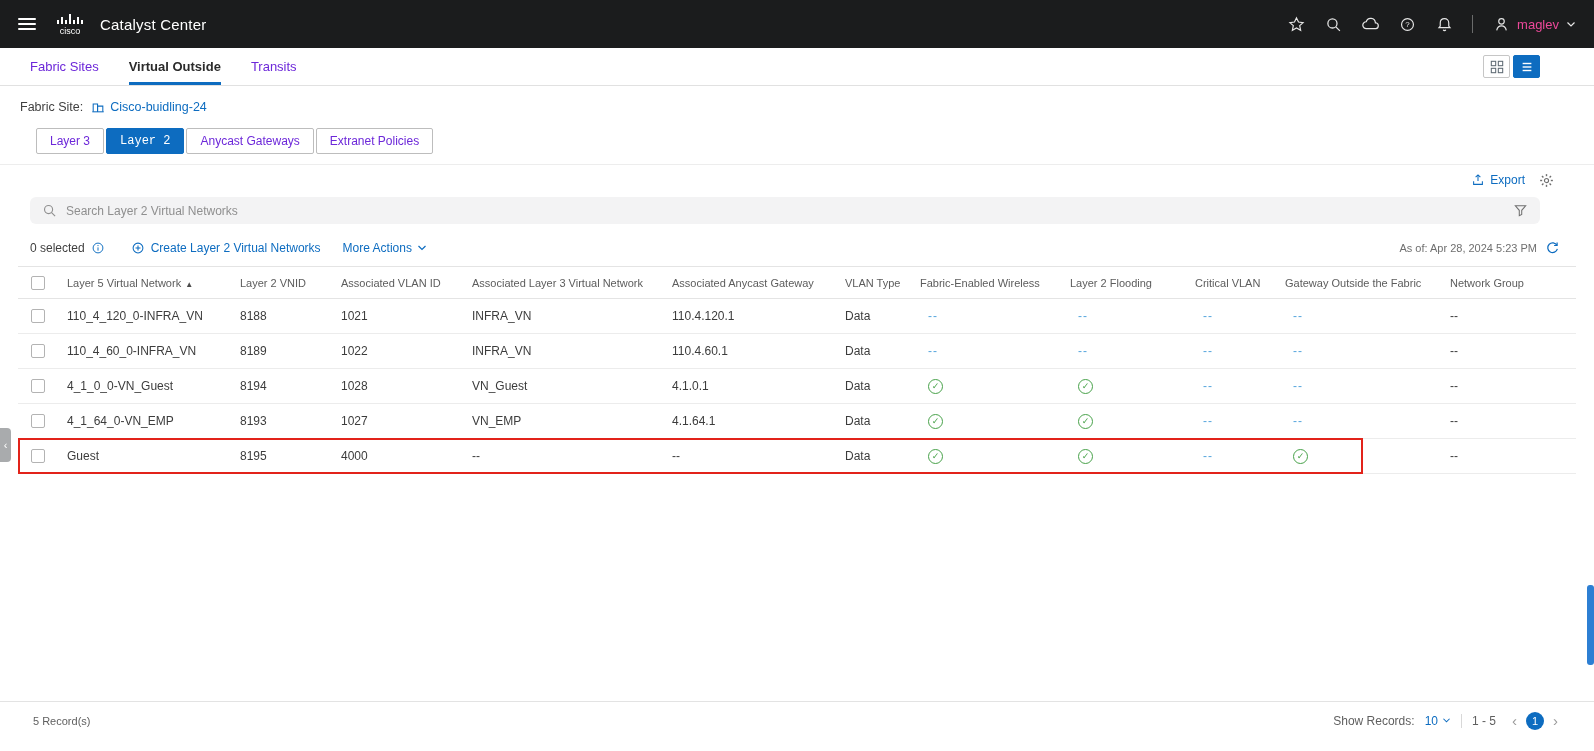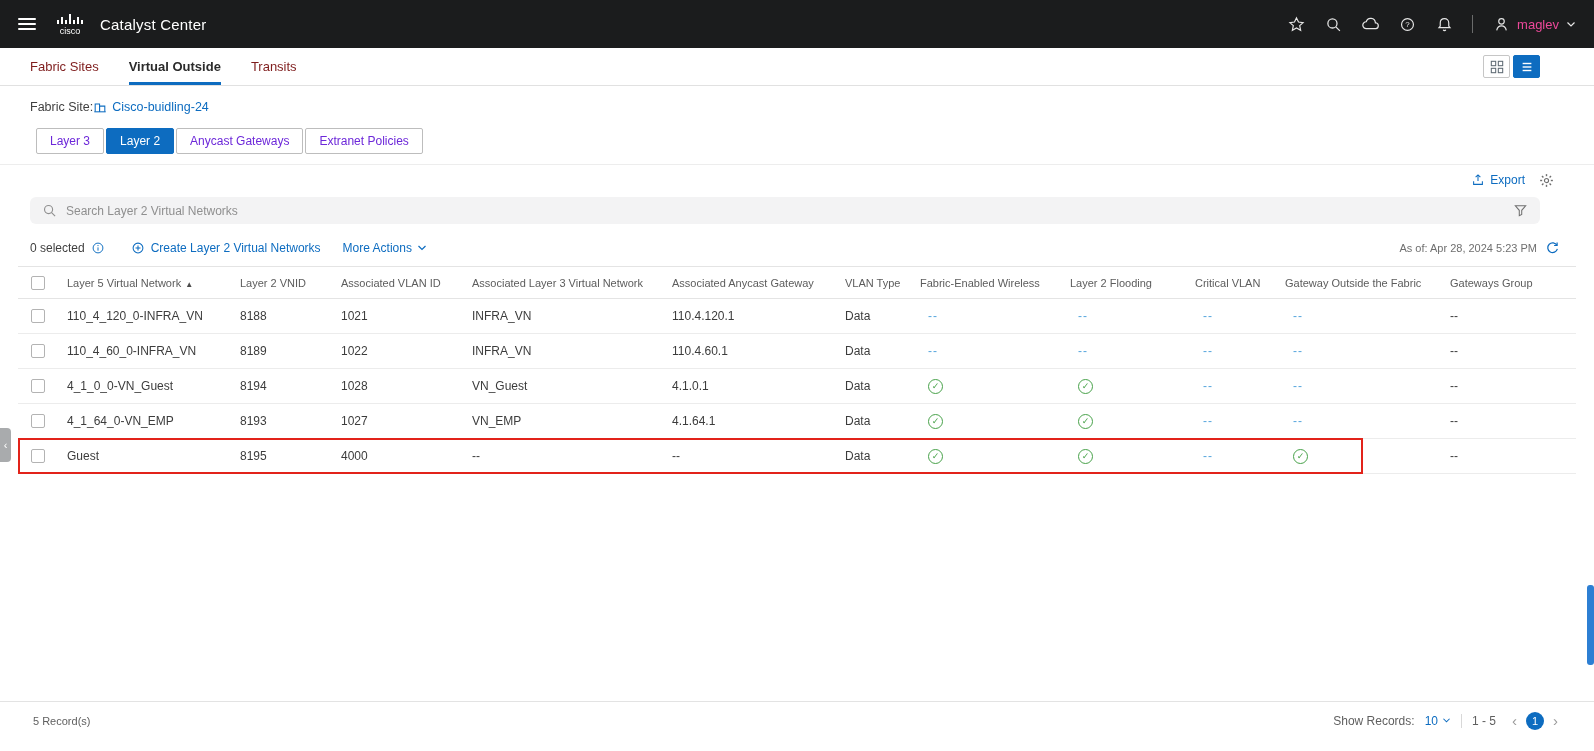--- a/index.html
+++ b/index.html
@@ -24,36 +24,36 @@
   .topbar-spacer { flex:1; }
   .topbar-right { display:flex; align-items:center; gap:19px; }
   .tb-icon { width:18px; height:18px; display:flex; align-items:center; justify-content:center; cursor:pointer; }
   .tb-divider { width:1px; height:18px; background:rgba(255,255,255,.35); }
   .user-chip { display:flex; align-items:center; gap:7px; cursor:pointer; }
   .user-name { font-size:13px; color:#ec4899; }
 
   
   .tabstrip { height:38px; border-bottom:1px solid #e1e1e1; display:flex; align-items:stretch; padding:0 30px; background:#fff; }
   .tabs { display:flex; gap:30px; }
-  .tab { display:flex; align-items:center; font-size:13px; color:#7f1d1d; cursor:pointer; position:relative; white-space:nowrap; }
+  .tab { display:flex; align-items:center; font-size:13px; color:#6d28d9; cursor:pointer; position:relative; white-space:nowrap; }
   .tab.active { color:#2b2b2b; font-weight:bold; }
   .tab.active::after { content:""; position:absolute; left:0; right:0; bottom:0; height:3px; background:var(--accent); }
   .view-toggles { margin-left:auto; display:flex; align-items:center; gap:3px; padding-right:24px; }
   .vt-btn { width:27px; height:23px; border:1px solid #c6c6c6; background:#fff; border-radius:2px; display:flex; align-items:center; justify-content:center; cursor:pointer; }
   .vt-btn.active { background:var(--accent); border-color:var(--accent); }
 
   
-  .fabric-row { display:flex; align-items:center; padding:0 30px; margin-top:12px; height:18px; font-size:12.5px; }
+  .fabric-row { display:flex; align-items:center; gap:8px; padding:0 20px; margin-top:12px; height:18px; font-size:12.5px; }
   .fabric-label { color:#3f3f3f; }
   .fabric-link { color:var(--accent); display:flex; align-items:center; gap:5px; cursor:pointer; }
 
   
   .layer-tabs { display:flex; gap:2px; padding:0 36px; margin-top:12px; }
   .layer-btn { height:26px; padding:0 13px; font-size:12px; display:flex; align-items:center; border:1px solid #bdbdbd; border-radius:2px; background:#fff; color:#6d28d9; cursor:pointer; white-space:nowrap; }
-  .layer-btn.active { background:var(--accent); border-color:var(--accent); color:#fff; }
+  .layer-btn.active { background:var(--accent); border-color:var(--accent); color:#fff;font-family:Liberation Mono, monospace; }
 
   .section-divider { height:1px; background:#ededed; margin-top:10px; }
 
   
   .export-row { display:flex; justify-content:flex-end; align-items:center; gap:14px; padding-right:40px; margin-top:6px; height:18px; }
   .export-link { display:flex; align-items:center; gap:5px; color:var(--accent); font-size:12px; cursor:pointer; }
 
   
   .search-row { margin:8px 54px 0 30px; }
   .search-bar { height:27px; background:#f3f3f4; border-radius:6px; display:flex; align-items:center; padding:0 12px; gap:9px; }
@@ -300,21 +300,21 @@
     <div class="cell c-name"><span>Layer 5 Virtual Network</span><span class="sort-arrow">▲</span></div>
     <div class="cell c-vnid">Layer 2 VNID</div>
     <div class="cell c-vlan">Associated VLAN ID</div>
     <div class="cell c-l3vn">Associated Layer 3 Virtual Network</div>
     <div class="cell c-agw">Associated Anycast Gateway</div>
     <div class="cell c-vtype">VLAN Type</div>
     <div class="cell c-wireless">Fabric-Enabled Wireless</div>
     <div class="cell c-flooding">Layer 2 Flooding</div>
     <div class="cell c-critical">Critical VLAN</div>
     <div class="cell c-outside">Gateway Outside the Fabric</div>
-    <div class="cell c-security">Gateways Group</div>
+    <div class="cell c-security">Network Group</div>
   </div>
   <div>
       <div class="trow">
         <div class="cell c-check">
           <span class="checkbox"></span>
         </div>
         <div class="cell c-name">110_4_120_0-INFRA_VN</div>
         <div class="cell c-vnid">8188</div>
         <div class="cell c-vlan">1021</div>
         <div class="cell c-l3vn">INFRA_VN</div>

